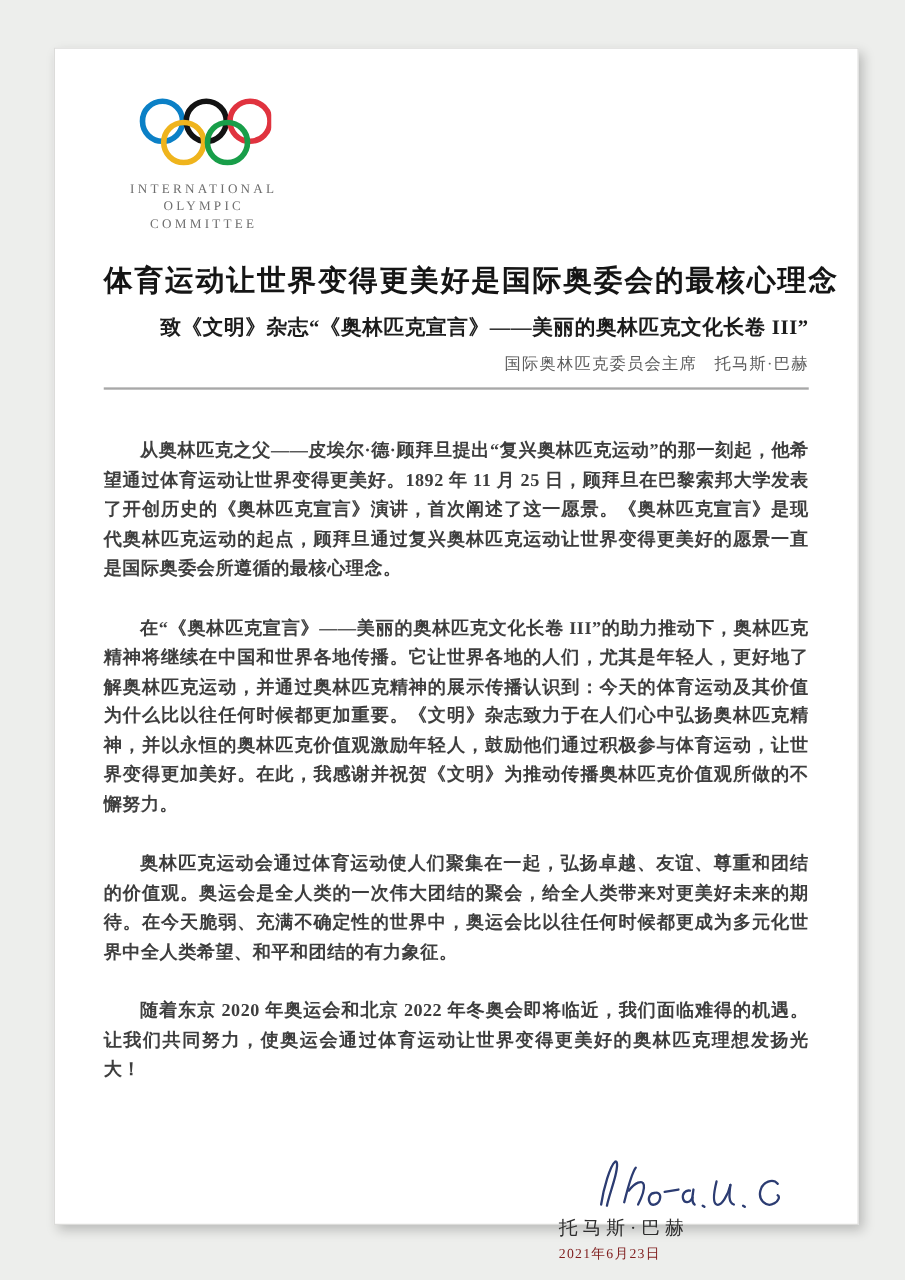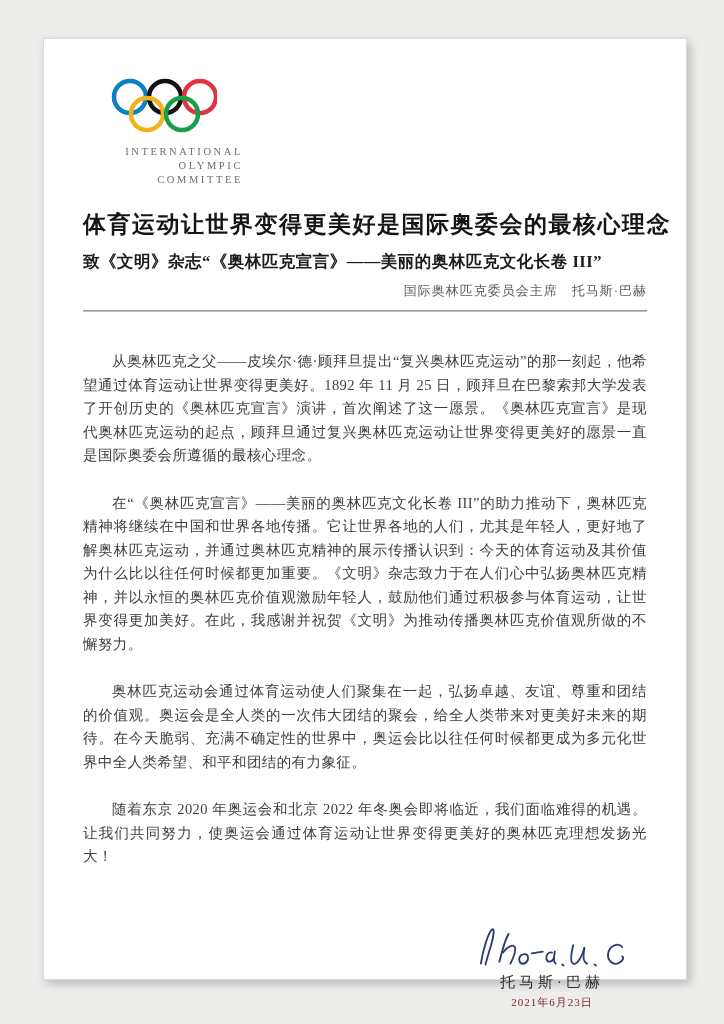--- a/index.html
+++ b/index.html
@@ -19,21 +19,21 @@
     height: 942px;
     background: #ffffff;
     border: 1px solid #dcdcda;
     box-shadow: 3px 4px 9px rgba(0,0,0,0.22);
     box-sizing: border-box;
     padding: 38px 39px 0 39px;
   }
   
   .logo-block {
     width: 160px;
-    text-align: right;
+    text-align: center;
   }
   .rings {
     display: block;
     margin: 0 auto 10px auto;
   }
   .org-name {
     color: #6e6e6e;
     font-size: 10.5px;
     letter-spacing: 2.6px;
     line-height: 14px;
@@ -44,21 +44,21 @@
     margin: 22px 0 0 0;
     text-align: right;
     font-size: 23px;
     font-weight: bold;
     color: #151515;
     letter-spacing: 1.5px;
     white-space: nowrap;
   }
   .doc-subtitle {
     margin-top: 11px;
-    text-align: left;
+    text-align: right;
     font-size: 16.5px;
     font-weight: bold;
     color: #1c1c1c;
     letter-spacing: 0.5px;
     white-space: nowrap;
   }
   .doc-byline {
     margin-top: 9px;
     text-align: right;
     font-size: 13px;
@@ -76,26 +76,26 @@
     margin-top: 38px;
   }
   .body-text p {
     margin: 0 0 24px 0;
     font-size: 14.5px;
     line-height: 23.5px;
     color: #3e3e3e;
     text-align: justify;
     text-indent: 2em;
     letter-spacing: 0.4px;
+    font-weight: bold;
   }
   
   .sig-block {
     width: 210px;
     margin: 54px -10px 0 auto;
-    text-align: center;
   }
   .sig-svg { display: block; margin: 0 auto; }
   .sig-name {
     margin-top: 2px;
     font-size: 15px;
     color: #2d2d2d;
     letter-spacing: 4px;
   }
   .sig-date {
     margin-top: 3px;

